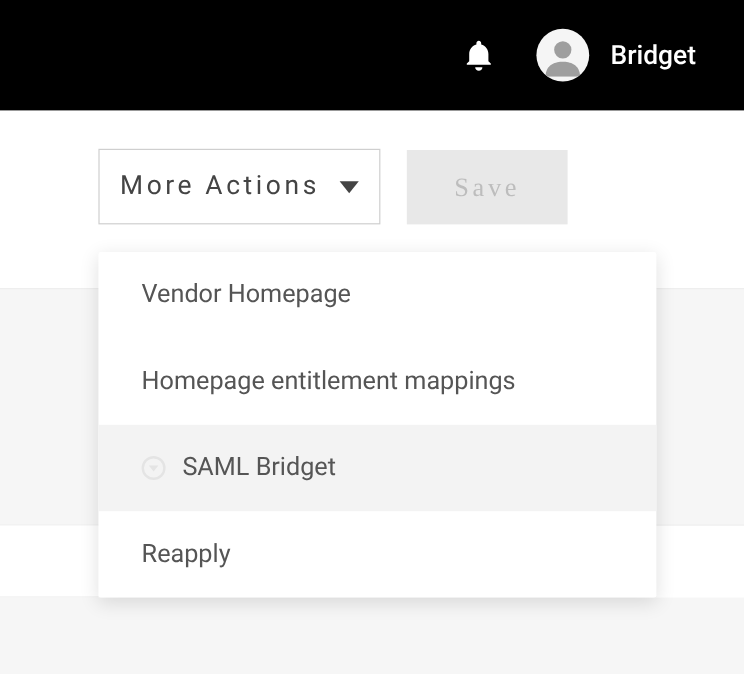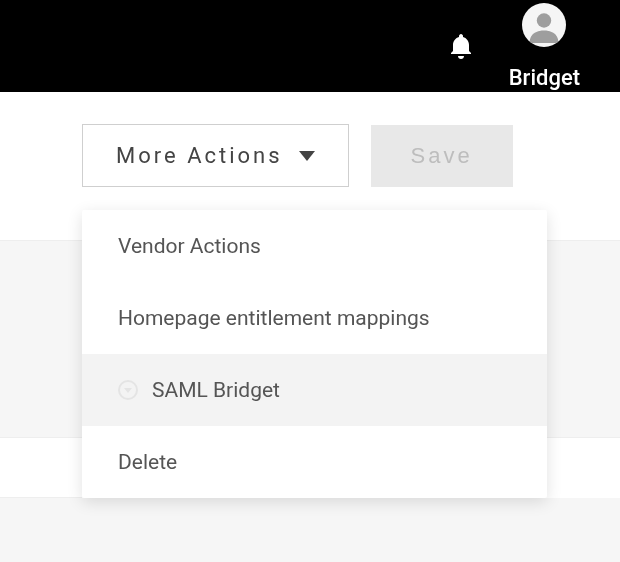--- a/index.html
+++ b/index.html
@@ -25,21 +25,20 @@
     }
     .bell-icon {
       color: #fff;
       display: flex;
       align-items: center;
     }
     .user-area {
       display: flex;
       align-items: center;
       gap: 18px;
-      flex-direction: column;
     }
     .avatar {
       width: 44px;
       height: 44px;
       border-radius: 50%;
       background: #f5f5f5;
       display: flex;
       align-items: center;
       justify-content: center;
       overflow: hidden;
@@ -55,21 +54,21 @@
     }
     .toolbar {
       display: flex;
       gap: 22px;
       padding: 32px 0 0 82px;
       align-items: center;
     }
     .more-actions-btn {
       background: #fff;
       border: 1px solid #cfcfcf;
-      padding: 18px 33px;
+      padding: 18px 17px;
       font-size: 22px;
       color: #444;
       letter-spacing: 3px;
       display: flex;
       align-items: center;
       gap: 16px;
       cursor: pointer;
       font-family: inherit;
     }
     .caret {
@@ -81,21 +80,21 @@
       border-top: 10px solid #444;
     }
     .save-btn {
       background: #e8e8e8;
       border: none;
       padding: 18px 40px;
       font-size: 22px;
       color: #bdbdbd;
       letter-spacing: 3px;
       cursor: not-allowed;
-      font-family: Liberation Sans, sans-serif;
+      font-family: Liberation Serif, serif;
     }
     .content-bg {
       position: absolute;
       top: 240px;
       left: 0;
       right: 0;
       height: 198px;
       background: #f6f6f6;
       border-top: 1px solid #eee;
       border-bottom: 1px solid #eee;
@@ -188,25 +187,25 @@
     <span>Save</span>
   </button>
 </div>
 
 <div class="content-bg"></div>
 <div class="white-strip"></div>
 <div class="content-bg2"></div>
 
 <div class="dropdown">
   <div class="dropdown-item">
-    <span>Vendor Actions</span>
+    <span>Vendor Homepage</span>
   </div>
   <div class="dropdown-item">
     <span>Homepage entitlement mappings</span>
   </div>
   <div class="dropdown-item highlighted">
     <span class="download-icon"></span>
     <span>SAML Bridget</span>
   </div>
   <div class="dropdown-item">
-    <span>Delete</span>
+    <span>Reapply</span>
   </div>
 </div>
 
 </body></html>

